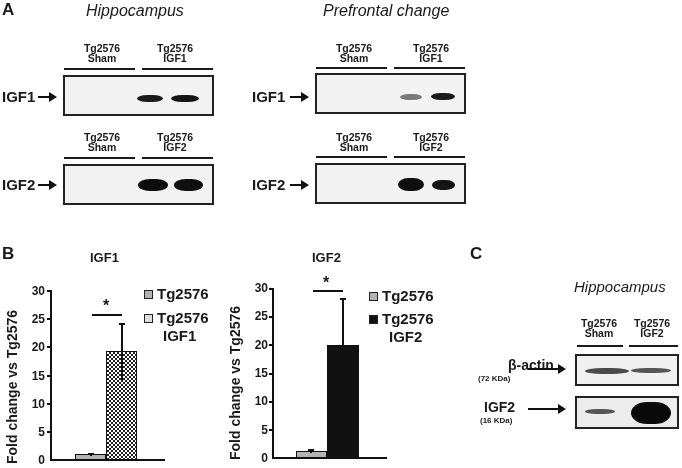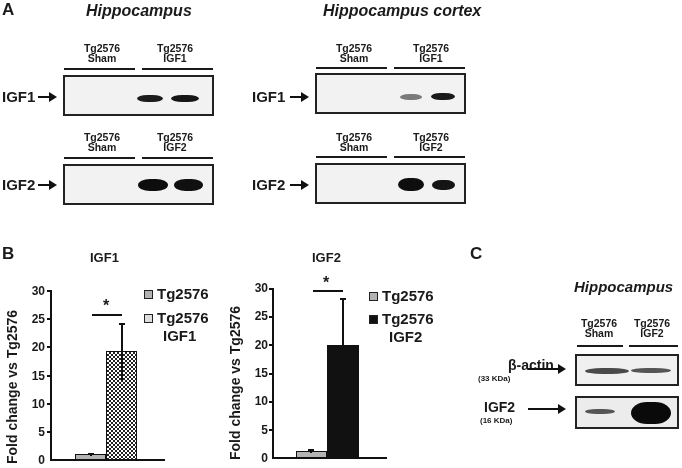--- a/index.html
+++ b/index.html
@@ -1,20 +1,20 @@
 <!DOCTYPE html>
 <html><head>
 <meta charset="utf-8">
 <style>
   html, body { margin:0; padding:0; background:#ffffff; }
   body { width:682px; height:468px; position:relative; overflow:hidden;
          font-family:"Liberation Sans", sans-serif; color:#1a1a1a; }
   .abs { position:absolute; }
   .panel-letter { font-weight:bold; font-size:17px; }
-  .region-title { font-weight:bold; font-style:italic; font-size:16px; white-space:nowrap; }
+  .region-title { font-weight:normal; font-style:italic; font-size:16px; white-space:nowrap; }
   .grp-label { font-weight:bold; font-size:10.5px; line-height:10px; text-align:center; white-space:nowrap; }
   .grp-line { height:2px; background:#1a1a1a; }
   .gel { border:2px solid #222; background:#f2f2f2; box-sizing:border-box; overflow:hidden; }
   .band { position:absolute; border-radius:40%/50%; }
   .row-label { font-weight:bold; font-size:15px; white-space:nowrap; }
   .arrow { height:2px; background:#111; }
   .arrow::after { content:""; position:absolute; right:-2px; top:-4px;
                   border-left:8px solid #111; border-top:5px solid transparent; border-bottom:5px solid transparent; }
   .chart-title { font-weight:bold; font-size:13px; }
   .ylabel { font-weight:bold; font-size:14px; white-space:nowrap; transform:rotate(-90deg); transform-origin:left top; }
@@ -34,21 +34,21 @@
   .legend-swatch { width:9px; height:9px; border:1.5px solid #222; box-sizing:border-box; }
   .legend-text { font-weight:bold; font-size:15px; white-space:nowrap; line-height:16px; }
   .star { font-weight:bold; font-size:16px; }
   .kda { font-weight:bold; font-size:8px; white-space:nowrap; }
 </style>
 </head>
 <body>
 
 <div class="abs panel-letter" style="left:2px;top:0px;">A</div>
 <div class="abs region-title" style="left:86px;top:2px;">Hippocampus</div>
-<div class="abs region-title" style="left:323px;top:2px;">Hippocampus cortex</div>
+<div class="abs region-title" style="left:323px;top:2px;">Prefrontal change</div>
 
 <div>
   <div class="abs grp-label" style="left:72px;top:43px;width:60px;">
     <div>Tg2576</div>
     <div>Sham</div>
   </div>
   <div class="abs grp-line" style="left:64px;top:68px;width:71px;"></div>
   <div class="abs grp-label" style="left:145px;top:43px;width:60px;">
     <div>Tg2576</div>
     <div>IGF1</div>
@@ -196,21 +196,21 @@
     <div>Sham</div>
   </div>
   <div class="abs grp-line" style="left:577px;top:345px;width:46px;"></div>
   <div class="abs grp-label" style="left:627px;top:318px;width:50px;">
     <div>Tg2576</div>
     <div>IGF2</div>
   </div>
   <div class="abs grp-line" style="left:629px;top:345px;width:49px;"></div>
 
   <div class="abs row-label" style="left:472px;top:357px;font-size:14px;margin-left:36px;">β-actin</div>
-  <div class="abs kda" style="left:478px;top:374px;">(33 KDa)</div>
+  <div class="abs kda" style="left:478px;top:374px;">(72 KDa)</div>
   <div class="abs arrow" style="left:528px;top:368px;width:36px;"></div>
   <div class="abs gel" style="left:575px;top:354px;width:104px;height:32px;background:#f0f0f0;">
     <div class="band" style="left:8px;top:12px;width:44px;height:6px;background:#4a4a4a;"></div>
     <div class="band" style="left:54px;top:12px;width:40px;height:5px;background:#555;"></div>
   </div>
 
   <div class="abs row-label" style="left:484px;top:399px;font-size:14px;">IGF2</div>
   <div class="abs kda" style="left:480px;top:416px;">(16 KDa)</div>
   <div class="abs arrow" style="left:528px;top:408px;width:36px;"></div>
   <div class="abs gel" style="left:575px;top:396px;width:104px;height:33px;background:#ececec;">

